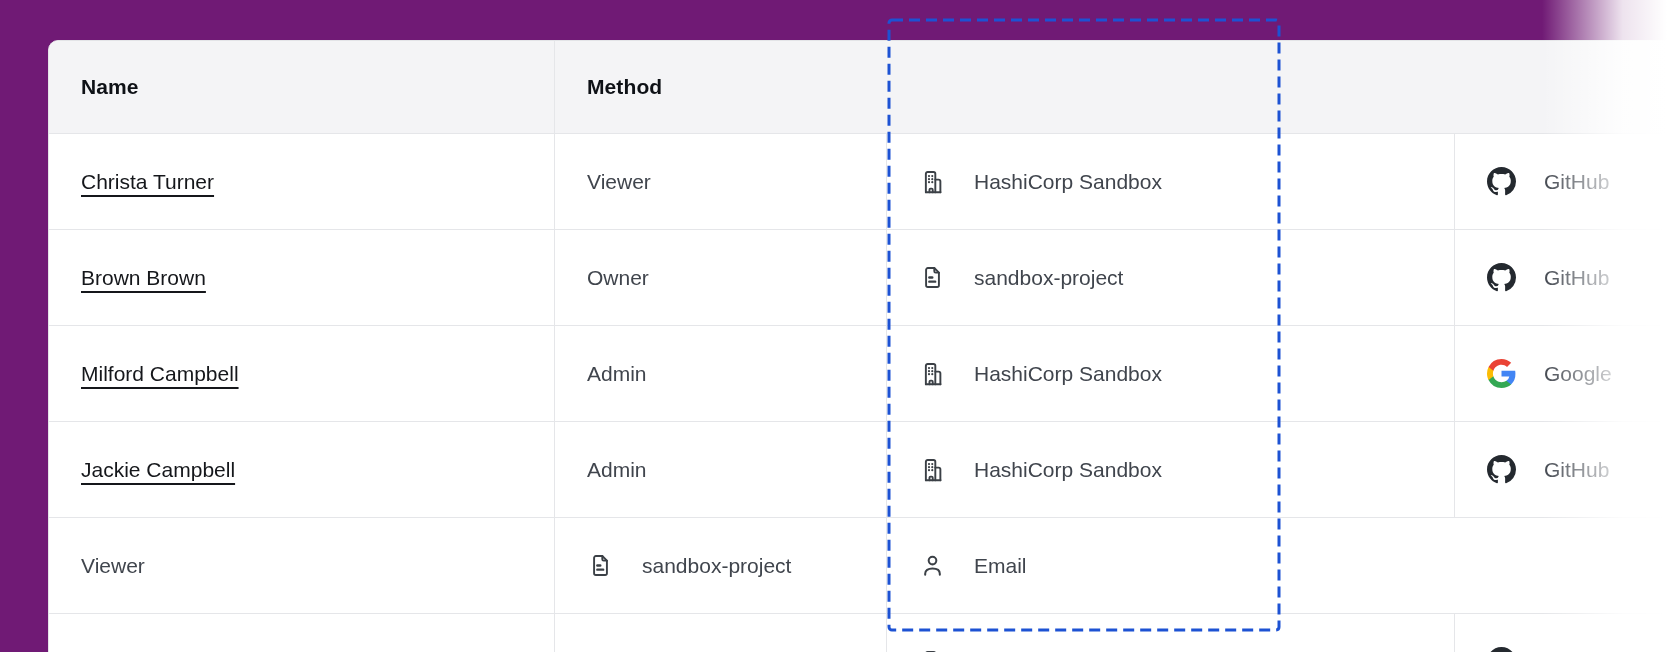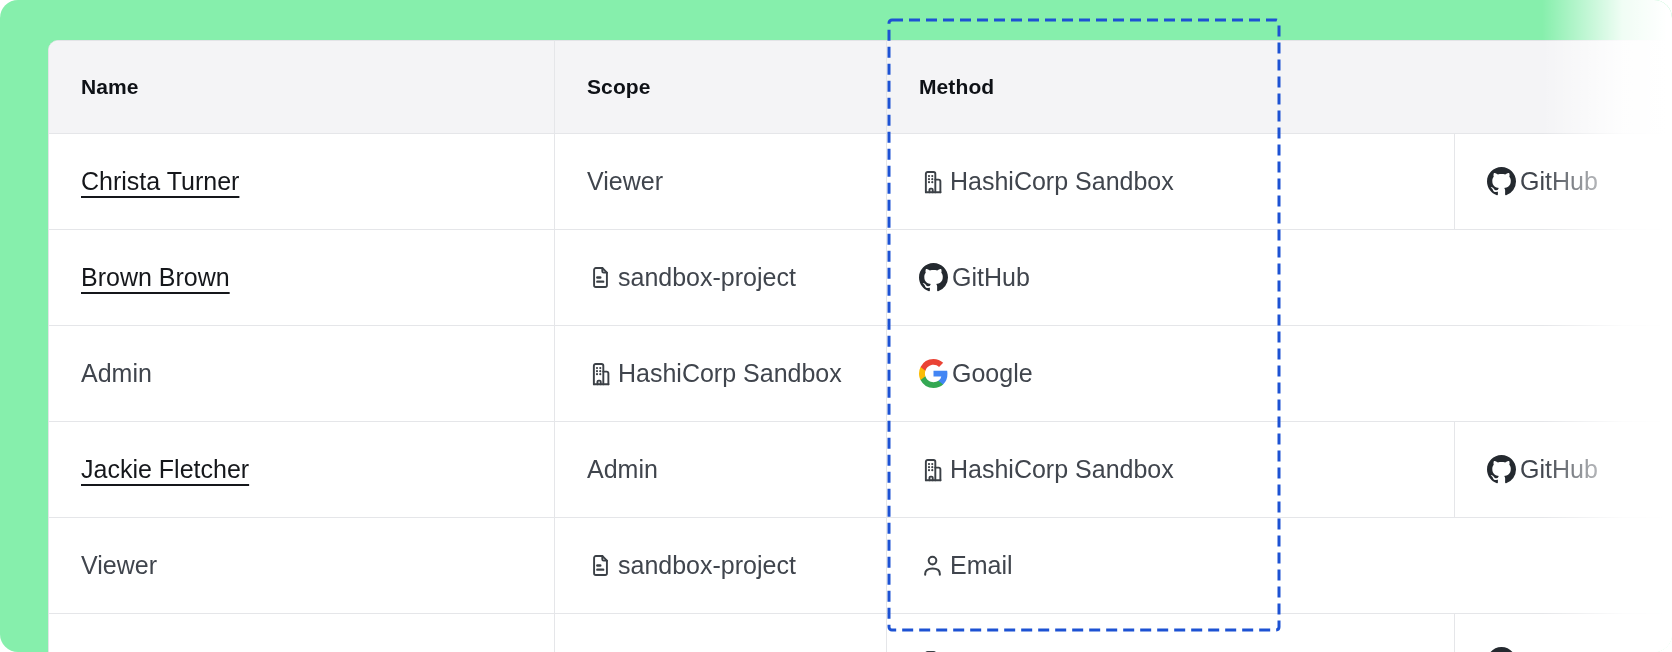--- a/index.html
+++ b/index.html
@@ -1,69 +1,65 @@
 <!DOCTYPE html>
 <html><head>
 <meta charset="utf-8">
 <style>
   * { box-sizing: border-box; margin: 0; padding: 0; }
   html, body { width: 1672px; height: 652px; overflow: hidden; background: #ffffff; }
   .viewport {
     position: relative; width: 1672px; height: 652px; overflow: hidden;
-    background: #86efac;
+    background: #701a75;
     font-family: "Liberation Sans", "DejaVu Sans", sans-serif;
     color: #15171b;
-    border-radius: 18px;
   }
   .table {
     position: absolute; left: 48px; top: 40px; width: 1712px;
     border: 1px solid #e3e4e7; border-radius: 10px;
     background: #ffffff;
   }
   .thead, .tr {
     display: grid;
     grid-template-columns: 506px 332px 568px 304px;
   }
   .thead { height: 92px; background: #f4f4f6; border-radius: 9px 9px 0 0; }
   .tr { height: 96px; border-top: 1px solid #e5e6e9; background: #ffffff; }
   .th, .td {
     display: flex; align-items: center;
     padding-left: 32px; padding-right: 16px;
     overflow: hidden; white-space: nowrap;
   }
   .th { font-size: 21px; font-weight: 700; color: #0e1116; letter-spacing: .1px; }
   .col-border { border-right: 1px solid #e5e6e9; }
-  .td { font-size: 25px; color: #40454d; }
+  .td { font-size: 21px; color: #40454d; }
   .name-link {
     color: #15171b; text-decoration: underline;
     text-decoration-thickness: 2px; text-underline-offset: 6px;
     cursor: pointer;
   }
-  .cell-with-icon { gap: 4px; }
+  .cell-with-icon { gap: 28px; }
   .icon-slot { display: flex; align-items: center; justify-content: center; flex: 0 0 auto; }
   .fade-overlay {
     position: absolute; top: 0; right: 0; width: 130px; height: 652px;
     background: linear-gradient(to right, rgba(255,255,255,0) 0%, rgba(255,255,255,.88) 62%, #ffffff 96%);
     pointer-events: none; z-index: 5;
   }
   .annotation-svg { position: absolute; left: 886px; top: 17px; z-index: 10; pointer-events: none; }
 </style>
 </head>
 <body>
 
 <div class="viewport">
 
   <div class="table">
     <div class="thead">
       <div class="th col-border">
         <span>Name</span>
       </div>
-      <div class="th col-border">
-        <span>Scope</span>
-      </div>
       <div class="th">
         <span>Method</span>
       </div>
     </div>
     <div id="tbody">
   <div class="tr">
     <div class="td col-border">
       <a class="name-link">Christa Turner</a>
     </div>
     <div class="td col-border">
@@ -94,20 +90,23 @@
                 <path d="M8 0C3.58 0 0 3.58 0 8c0 3.54 2.29 6.53 5.47 7.59.4.07.55-.17.55-.38 0-.19-.01-.82-.01-1.49-2.01.37-2.53-.49-2.69-.94-.09-.23-.48-.94-.82-1.13-.28-.15-.68-.52-.01-.53.63-.01 1.08.58 1.23.82.72 1.21 1.87.87 2.33.66.07-.52.28-.87.51-1.07-1.78-.2-3.64-.89-3.64-3.95 0-.87.31-1.59.82-2.15-.08-.2-.36-1.02.08-2.12 0 0 .67-.21 2.2.82.64-.18 1.32-.27 2-.27s1.36.09 2 .27c1.53-1.04 2.2-.82 2.2-.82.44 1.1.16 1.92.08 2.12.51.56.82 1.27.82 2.15 0 3.07-1.87 3.75-3.65 3.95.29.25.54.73.54 1.48 0 1.07-.01 1.93-.01 2.2 0 .21.15.46.55.38A8.01 8.01 0 0 0 16 8c0-4.42-3.58-8-8-8z"></path>
               </svg>
             </span>
       <span>GitHub</span>
     </div>
   </div>
 
   <div class="tr">
     <div class="td col-border">
       <a class="name-link">Brown Brown</a>
+    </div>
+    <div class="td col-border">
+      <span>Owner</span>
     </div>
     <div class="td col-border cell-with-icon">
       <span class="icon-slot scope-icon-slot">
               <svg width="27" height="27" viewBox="0 0 24 24" fill="none" stroke="#3b4046" stroke-width="1.7" stroke-linecap="round" stroke-linejoin="round">
                 <path d="M13.6 3.6H7.9c-.9 0-1.6.7-1.6 1.6v13.6c0 .9.7 1.6 1.6 1.6h8.2c.9 0 1.6-.7 1.6-1.6V7.7z"></path>
                 <path d="M13.6 3.6v2.9c0 .66.54 1.2 1.2 1.2h2.9"></path>
                 <path d="M9.2 12h2.6" stroke-width="2.1"></path>
                 <path d="M9.2 15.7h5.2" stroke-width="2.1"></path>
               </svg>
             </span>
@@ -117,20 +116,23 @@
       <span class="icon-slot method-icon-slot">
               <svg width="29" height="29" viewBox="0 0 16 16" fill="#24292f">
                 <path d="M8 0C3.58 0 0 3.58 0 8c0 3.54 2.29 6.53 5.47 7.59.4.07.55-.17.55-.38 0-.19-.01-.82-.01-1.49-2.01.37-2.53-.49-2.69-.94-.09-.23-.48-.94-.82-1.13-.28-.15-.68-.52-.01-.53.63-.01 1.08.58 1.23.82.72 1.21 1.87.87 2.33.66.07-.52.28-.87.51-1.07-1.78-.2-3.64-.89-3.64-3.95 0-.87.31-1.59.82-2.15-.08-.2-.36-1.02.08-2.12 0 0 .67-.21 2.2.82.64-.18 1.32-.27 2-.27s1.36.09 2 .27c1.53-1.04 2.2-.82 2.2-.82.44 1.1.16 1.92.08 2.12.51.56.82 1.27.82 2.15 0 3.07-1.87 3.75-3.65 3.95.29.25.54.73.54 1.48 0 1.07-.01 1.93-.01 2.2 0 .21.15.46.55.38A8.01 8.01 0 0 0 16 8c0-4.42-3.58-8-8-8z"></path>
               </svg>
             </span>
       <span>GitHub</span>
     </div>
   </div>
 
   <div class="tr">
+    <div class="td col-border">
+      <a class="name-link">Milford Campbell</a>
+    </div>
     <div class="td col-border">
       <span>Admin</span>
     </div>
     <div class="td col-border cell-with-icon">
       <span class="icon-slot scope-icon-slot">
               <svg width="27" height="27" viewBox="0 0 24 24" fill="none" stroke="#3b4046" stroke-width="1.7" stroke-linecap="round" stroke-linejoin="round">
                 <path d="M6.1 21.5V5.1c0-.9.72-1.6 1.6-1.6h5.2c.88 0 1.6.7 1.6 1.6v16.4"></path>
                 <path d="M14.5 10.3h2.9c.88 0 1.6.72 1.6 1.6v9.6"></path>
                 <path d="M6.1 21.5h13"></path>
                 <path d="M9.3 21.5v-2.2c0-.55.45-1 1-1h.9c.55 0 1 .45 1 1v2.2"></path>
@@ -154,21 +156,21 @@
                 <path fill="#FBBC05" d="M3.96 10.71A5.41 5.41 0 0 1 3.68 9c0-.6.1-1.17.28-1.71V4.96H.96A9 9 0 0 0 0 9c0 1.45.35 2.82.96 4.04l3-2.33z"></path>
                 <path fill="#EA4335" d="M9 3.58c1.32 0 2.5.45 3.44 1.35l2.58-2.58A9 9 0 0 0 9 0 9 9 0 0 0 .96 4.96l3 2.33C4.67 5.16 6.66 3.58 9 3.58z"></path>
               </svg>
             </span>
       <span>Google</span>
     </div>
   </div>
 
   <div class="tr">
     <div class="td col-border">
-      <a class="name-link">Jackie Fletcher</a>
+      <a class="name-link">Jackie Campbell</a>
     </div>
     <div class="td col-border">
       <span>Admin</span>
     </div>
     <div class="td col-border cell-with-icon">
       <span class="icon-slot scope-icon-slot">
               <svg width="27" height="27" viewBox="0 0 24 24" fill="none" stroke="#3b4046" stroke-width="1.7" stroke-linecap="round" stroke-linejoin="round">
                 <path d="M6.1 21.5V5.1c0-.9.72-1.6 1.6-1.6h5.2c.88 0 1.6.7 1.6 1.6v16.4"></path>
                 <path d="M14.5 10.3h2.9c.88 0 1.6.72 1.6 1.6v9.6"></path>
                 <path d="M6.1 21.5h13"></path>

